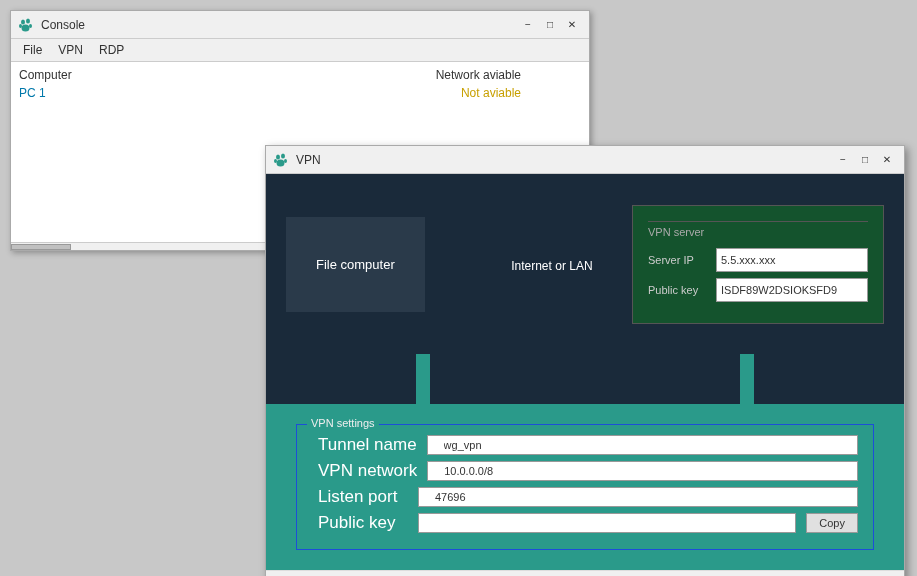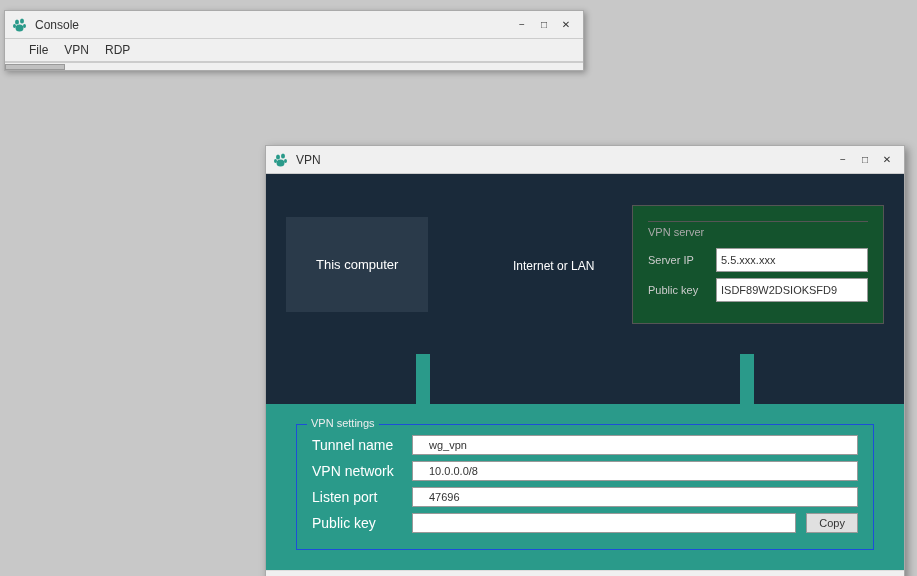--- a/index.html
+++ b/index.html
@@ -10,21 +10,21 @@
       width: 917px;
       height: 576px;
       overflow: hidden;
       position: relative;
     }
 
     
     .console-window {
       position: absolute;
       top: 10px;
-      left: 4px;
+      left: 10px;
       width: 580px;
       background: #f0f0f0;
       border: 1px solid #aaa;
       box-shadow: 2px 2px 6px rgba(0,0,0,0.3);
     }
 
     .window-titlebar {
       background: #f0f0f0;
       border-bottom: 1px solid #ccc;
       padding: 4px 8px;
@@ -58,21 +58,21 @@
       justify-content: center;
       font-size: 10px;
       color: #333;
       cursor: pointer;
       background: none;
       border: none;
     }
 
     .menubar {
       display: flex;
-      padding: 2px 16px;
+      padding: 2px 4px;
       border-bottom: 1px solid #ccc;
       background: #f0f0f0;
     }
 
     .menu-item {
       padding: 2px 8px;
       cursor: pointer;
       color: #333;
       font-size: 12px;
     }
@@ -208,22 +208,23 @@
 
     .settings-field {
       display: flex;
       align-items: center;
       margin-bottom: 6px;
       gap: 10px;
     }
 
     .settings-field label {
       color: white;
-      font-size: 14px;
+      font-size: 17px;
       min-width: 90px;
+      margin-left: 6px;
     }
 
     .settings-input {
       background: white;
       border: 1px solid #999;
       padding: 2px 16px;
       font-size: 11px;
       color: #333;
       flex: 1;
       height: 20px;
@@ -336,20 +337,30 @@
       <button class="titlebar-btn">−</button>
       <button class="titlebar-btn">□</button>
       <button class="titlebar-btn">✕</button>
     </div>
   </div>
   <div class="menubar">
     <div class="menu-item">File</div>
     <div class="menu-item">VPN</div>
     <div class="menu-item">RDP</div>
   </div>
+  <div class="console-content">
+    <div class="console-table-header">
+      <span class="col-computer">Computer</span>
+      <span class="col-status status-available">Network aviable</span>
+    </div>
+    <div class="console-table-row">
+      <span class="col-computer pc-name">PC 1</span>
+      <span class="col-status status-not-available">Not aviable</span>
+    </div>
+  </div>
   <div class="scroll-bar-area">
     <div class="scroll-thumb"></div>
   </div>
 </div>
 
 <div class="vpn-window">
   <div class="window-titlebar">
     <div class="titlebar-left">
       <svg class="paw-icon" viewBox="0 0 16 14" fill="#2a9a8a">
         <ellipse cx="4" cy="4" rx="2" ry="2.5"></ellipse>
@@ -363,21 +374,21 @@
     <div class="titlebar-controls">
       <button class="titlebar-btn">−</button>
       <button class="titlebar-btn">□</button>
       <button class="titlebar-btn">✕</button>
     </div>
   </div>
 
   <div class="network-diagram">
 
     <div class="computer-box">
-      <span>This computer</span>
+      <span>File computer</span>
     </div>
 
     <div class="diagram-label-area">
       <div class="diagram-line"></div>
       <span class="internet-label">Internet or LAN</span>
     </div>
 
     <div class="vpn-server-box">
       <div class="vpn-server-title">VPN server</div>
       <div class="server-field">

